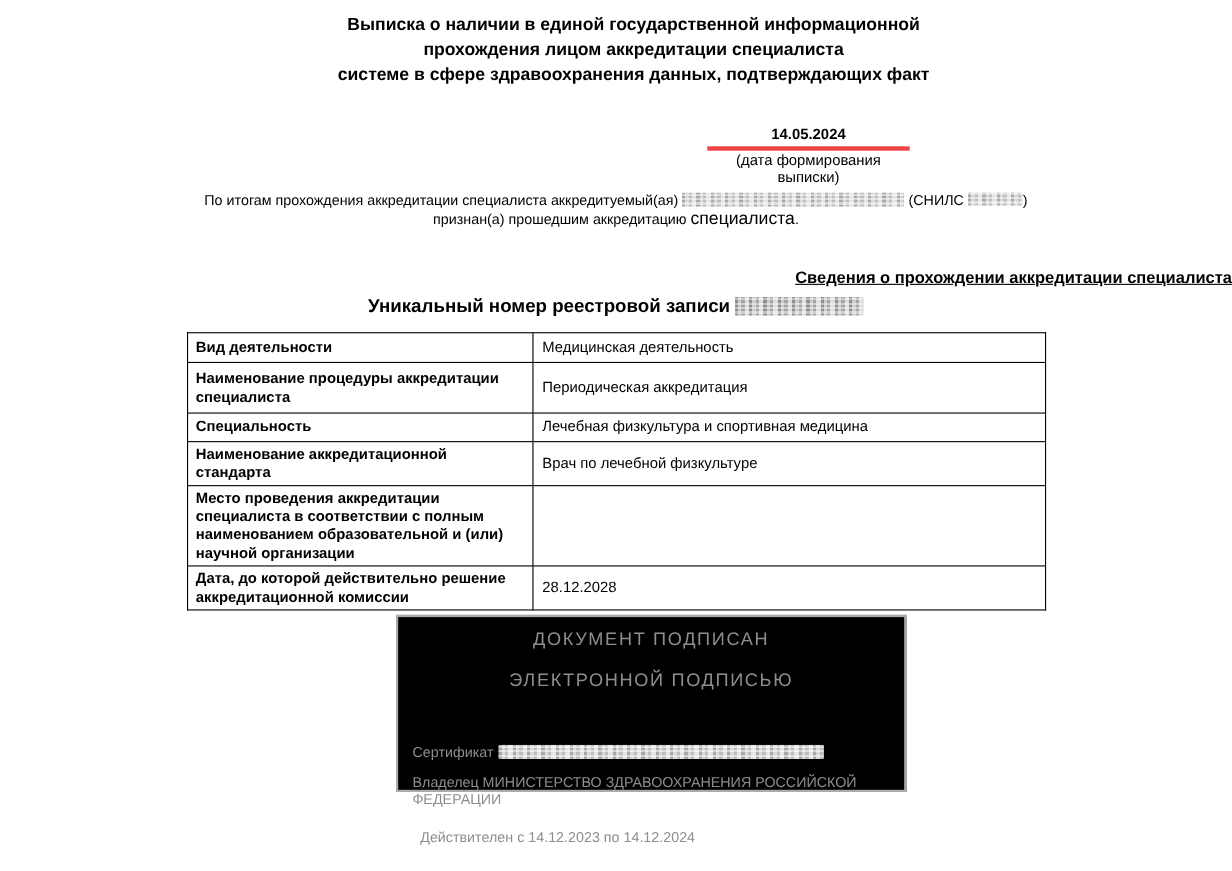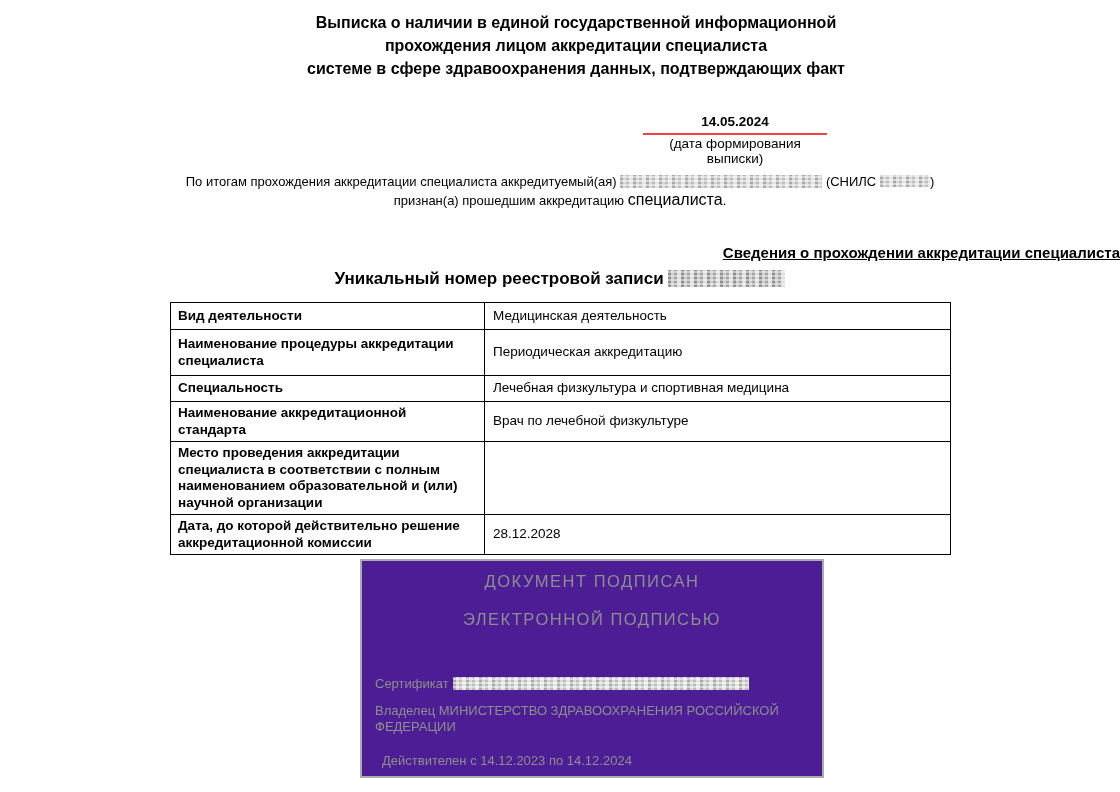--- a/index.html
+++ b/index.html
@@ -20,21 +20,21 @@
   .title{
     position:absolute;top:11px;left:0;right:0;
     text-align:center;font-weight:bold;font-size:16px;line-height:23px;padding-left:32px;
   }
   .title .tl{display:block;}
 
   
   .date-block{position:absolute;top:114px;left:643px;width:184px;text-align:center;}
   .date-value{
     font-weight:bold;font-size:13.5px;line-height:16px;
-    padding-bottom:3px;border-bottom:2px solid #ef4444;
+    padding-bottom:3px;border-bottom:4px solid #ef4444;
   }
   .date-caption{font-size:13.5px;line-height:15px;margin-top:1px;}
 
   
   .intro{
     position:absolute;top:173px;left:55px;right:55px;
     text-align:center;font-size:13px;line-height:18px;
   }
   .intro .emph{font-size:16px;}
 
@@ -63,22 +63,22 @@
   .info-table td.val{padding-left:8px;}
   .info-table tr.r1{height:27px;}
   .info-table tr.r2{height:46px;}
   .info-table tr.r3{height:26px;}
   .info-table tr.r4{height:27px;}
   .info-table tr.r5{height:62px;}
   .info-table tr.r6{height:36px;}
 
   
   .sig-box{
-    position:absolute;top:559px;left:360px;width:464px;height:219px;
-    border:2px solid var(--sig-border);background:#4c1d95;
+    position:absolute;top:559px;left:360px;width:464px;height:161px;
+    border:2px solid var(--sig-border);background:#000000;
   }
   .sig-box > div{position:absolute;color:var(--sig-grey);}
   .sig-line1,.sig-line2{
     left:0;right:0;text-align:center;
     font-size:16.5px;letter-spacing:1.5px;line-height:20px;
   }
   .sig-line1{top:10px;}
   .sig-line2{top:48px;}
   .sig-cert{top:114px;left:13px;right:13px;font-size:13px;line-height:17px;}
   .sig-owner{top:142px;left:13px;width:434px;font-size:13px;line-height:16px;}
@@ -136,21 +136,21 @@
   </div>
 
   <table class="info-table">
     <tbody>
       <tr class="r1">
         <td class="lbl">Вид деятельности</td>
         <td class="val">Медицинская деятельность</td>
       </tr>
       <tr class="r2">
         <td class="lbl">Наименование процедуры аккредитации специалиста</td>
-        <td class="val">Периодическая аккредитацию</td>
+        <td class="val">Периодическая аккредитация</td>
       </tr>
       <tr class="r3">
         <td class="lbl">Специальность</td>
         <td class="val">Лечебная физкультура и спортивная медицина</td>
       </tr>
       <tr class="r4">
         <td class="lbl">Наименование аккредитационной стандарта</td>
         <td class="val">Врач по лечебной физкультуре</td>
       </tr>
       <tr class="r5">

